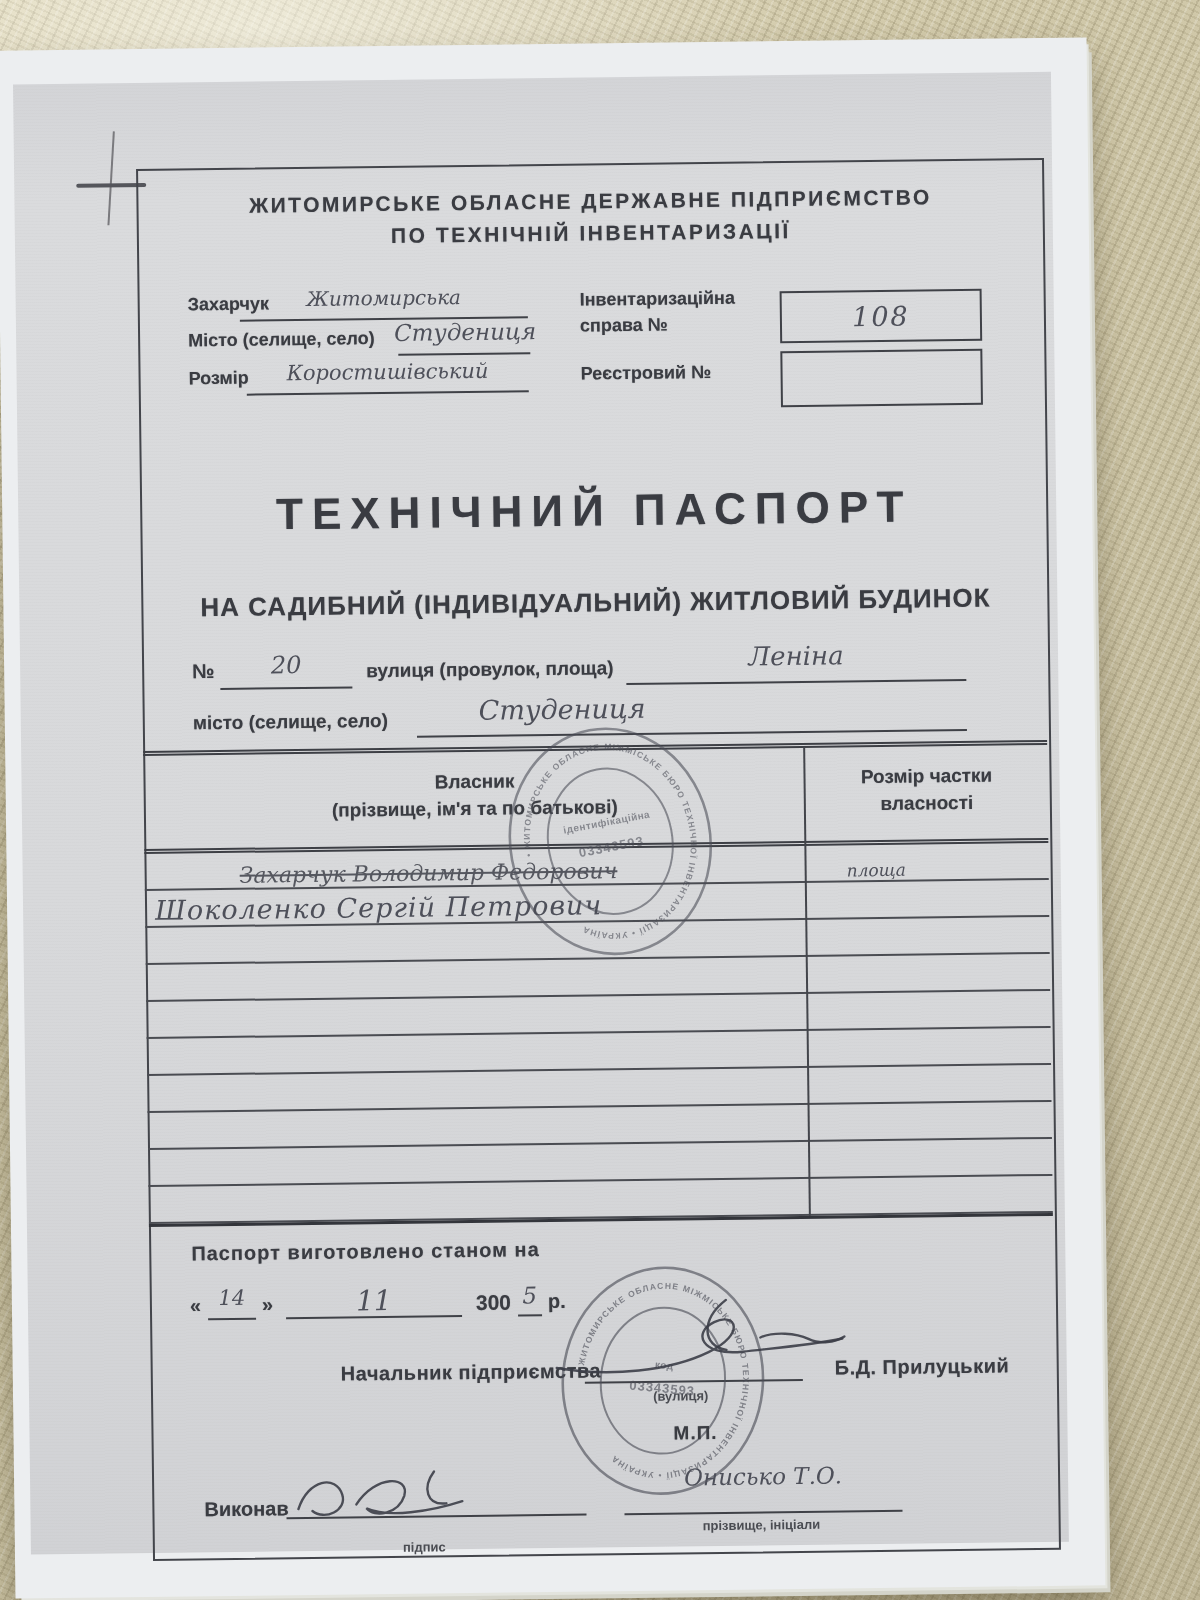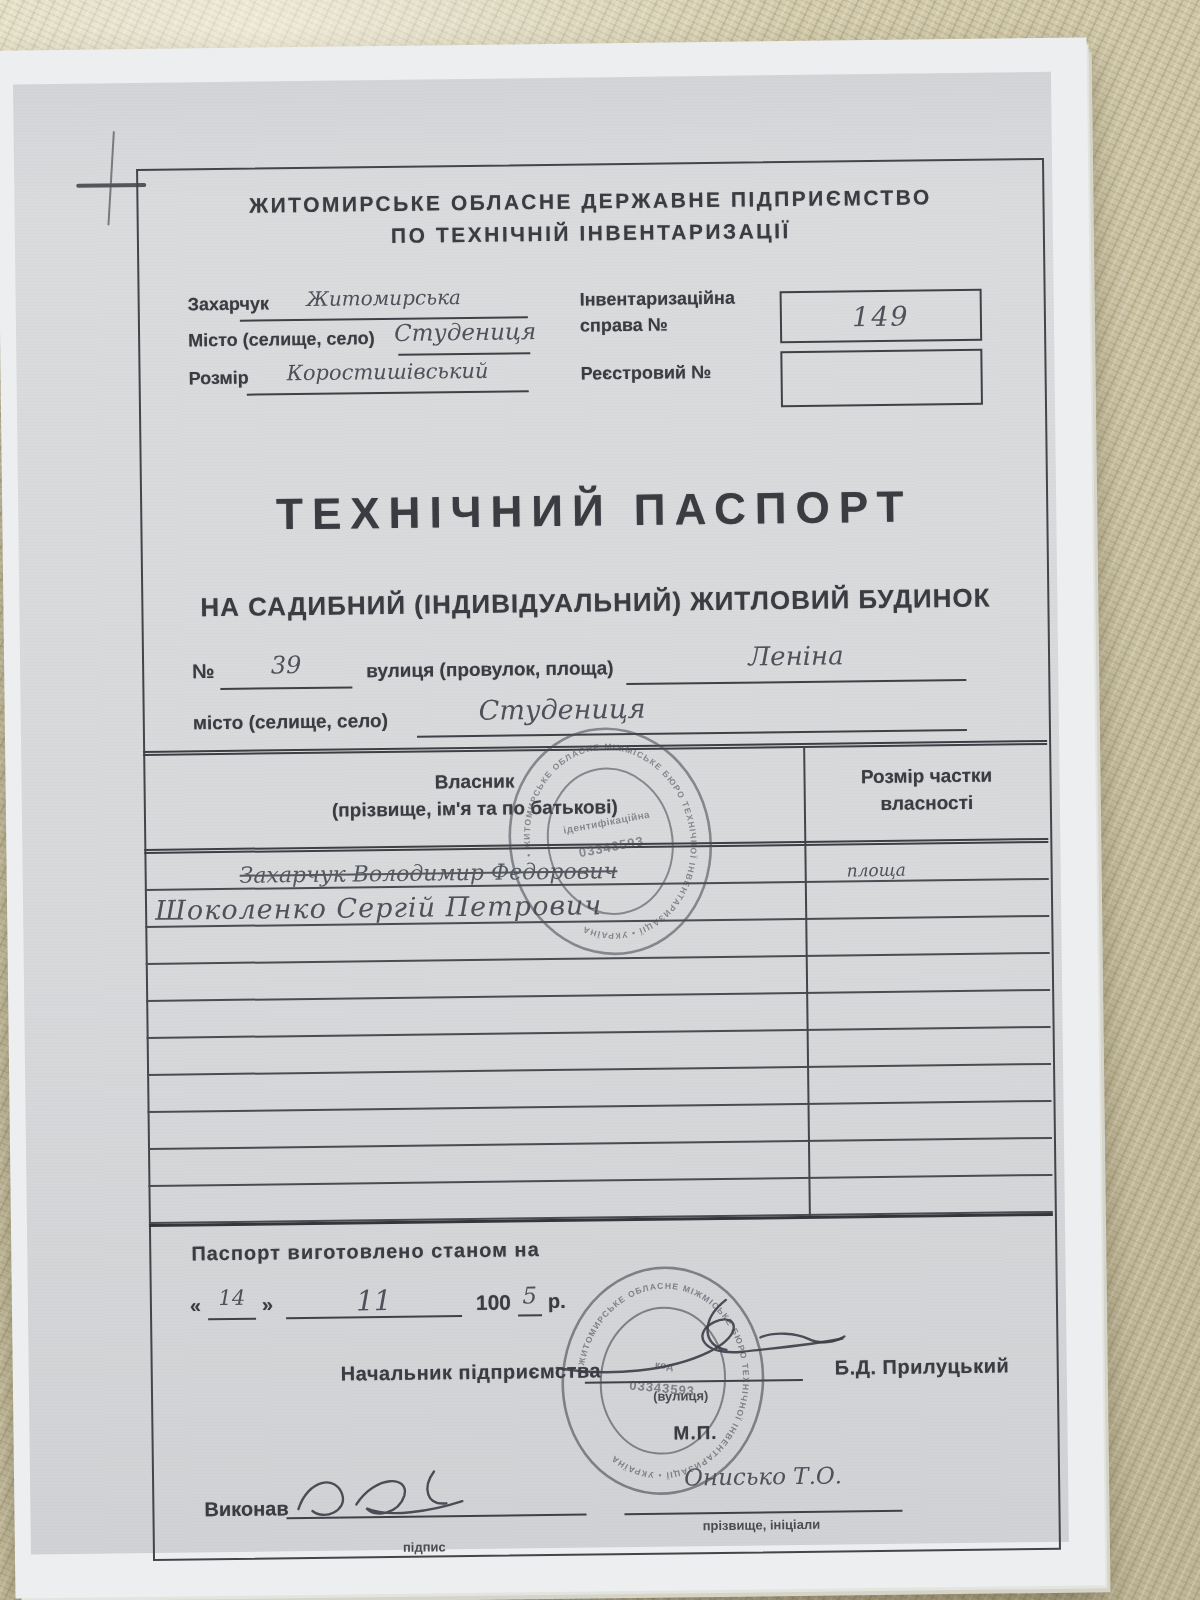--- a/index.html
+++ b/index.html
@@ -142,31 +142,31 @@
 
       <div class="lbl printed f-misto-lbl">Місто (селище, село)</div>
       <div class="uline f-misto-line"><span class="hand">Студениця</span></div>
 
       <div class="lbl printed f-raion-lbl">Розмір</div>
       <div class="uline f-raion-line"><span class="hand">Коростишівський</span></div>
 
       <div class="lbl printed f-inv1">Інвентаризаційна</div>
       <div class="lbl printed f-inv2">справа №</div>
       <div class="inv-box">
-          <span class="hand">149</span>
+          <span class="hand">108</span>
         </div>
 
       <div class="lbl printed f-reestr">Реєстровий №</div>
       <div class="reestr-box"><span class="hand"></span></div>
 
       <div class="doc-title printed">ТЕХНІЧНИЙ ПАСПОРТ</div>
       <div class="doc-subtitle printed">НА САДИБНИЙ (ІНДИВІДУАЛЬНИЙ) ЖИТЛОВИЙ БУДИНОК</div>
 
       <div class="lbl printed addr-no-lbl">№</div>
-      <div class="uline addr-no-line"><span class="hand">39</span></div>
+      <div class="uline addr-no-line"><span class="hand">20</span></div>
       <div class="lbl printed addr-street-lbl">вулиця (провулок, площа)</div>
       <div class="uline addr-street-line"><span class="hand">Леніна</span></div>
       <div class="lbl printed addr-town-lbl">місто (селище, село)</div>
       <div class="uline addr-town-line"><span class="hand">Студениця</span></div>
 
       <div class="owners-table">
         <div class="t-header">
           <div class="t-h1 printed">
             <div>Власник</div>
             <div>(прізвище, ім'я та по батькові)</div>
@@ -268,21 +268,21 @@
         <text class="s-ring"><textPath href="#ringA">• ЖИТОМИРСЬКЕ ОБЛАСНЕ МІЖМІСЬКЕ БЮРО ТЕХНІЧНОЇ ІНВЕНТАРИЗАЦІЇ • УКРАЇНА</textPath></text>
         <text class="s-word" x="110" y="104">ідентифікаційна</text>
         <text class="s-code" x="110" y="130">03343593</text>
       </svg>
 
       <div class="lbl printed made-lbl">Паспорт виготовлено станом на</div>
       <div class="lbl printed d-q1">«</div>
       <div class="uline d-day"><span class="hand">14</span></div>
       <div class="lbl printed d-q2">»</div>
       <div class="uline d-month"><span class="hand">11</span></div>
-      <div class="lbl printed d-year">100</div>
+      <div class="lbl printed d-year">300</div>
       <div class="uline d-year5"><span class="hand">5</span></div>
       <div class="lbl printed d-r">р.</div>
 
       <div class="lbl printed chief-lbl">Начальник підприємства</div>
       <div class="uline chief-line"></div>
       <div class="lbl chief-sub">(вулиця)</div>
       <div class="lbl printed chief-name">Б.Д. Прилуцький</div>
 
       <svg class="stamp stamp-bottom" width="220" height="240" viewBox="0 0 220 240">
         <defs>

